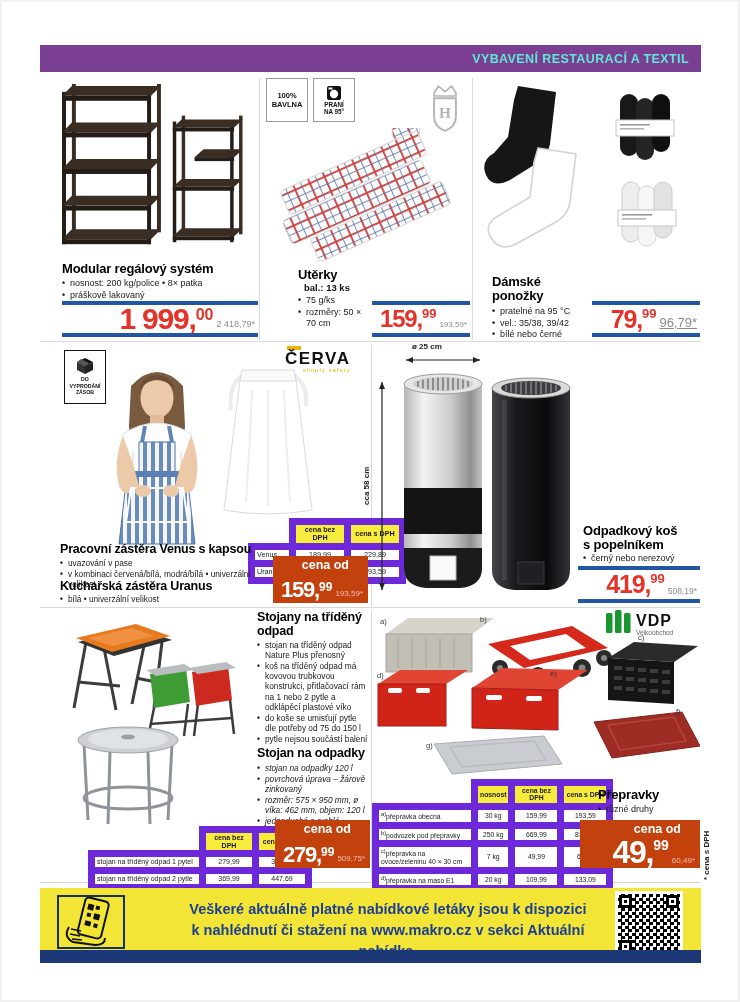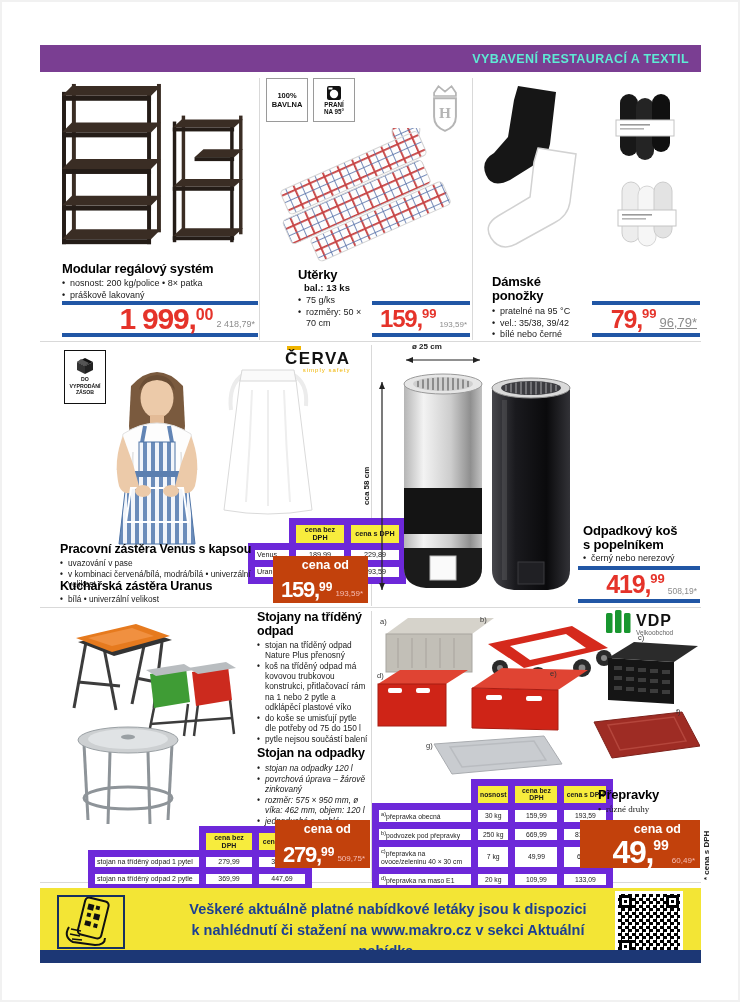--- a/index.html
+++ b/index.html
@@ -583,21 +583,21 @@
     </tr>
     <tr>
       <td class="nm"><sup>g)</sup><span>víko k přepravce 60 × 40 cm</span></td>
       <td></td>
       <td>99,99</td>
       <td>120,99</td>
     </tr>
   </tbody>
     </table>
   <div class="abs ptitle" style="left:598px;top:788px;">Přepravky</div>
-  <div class="abs" style="left:598px;top:804px;width:100px;font-family:Liberation Serif, serif;">
+  <div class="abs" style="left:598px;top:804px;width:100px;">
     <div class="bl"><span>různé druhy</span></div>
   </div>
   <div class="abs redbox" style="left:580px;top:820px;width:120px;height:48px;">
     <span class="cenaod">cena od</span>
     <span class="redrow">
       <span class="big" style="font-size:32px;">49,</span>
       <span class="dec" style="font-size:14px;">99</span>
       <span class="vat">60,49*</span>
     </span>
   </div>

